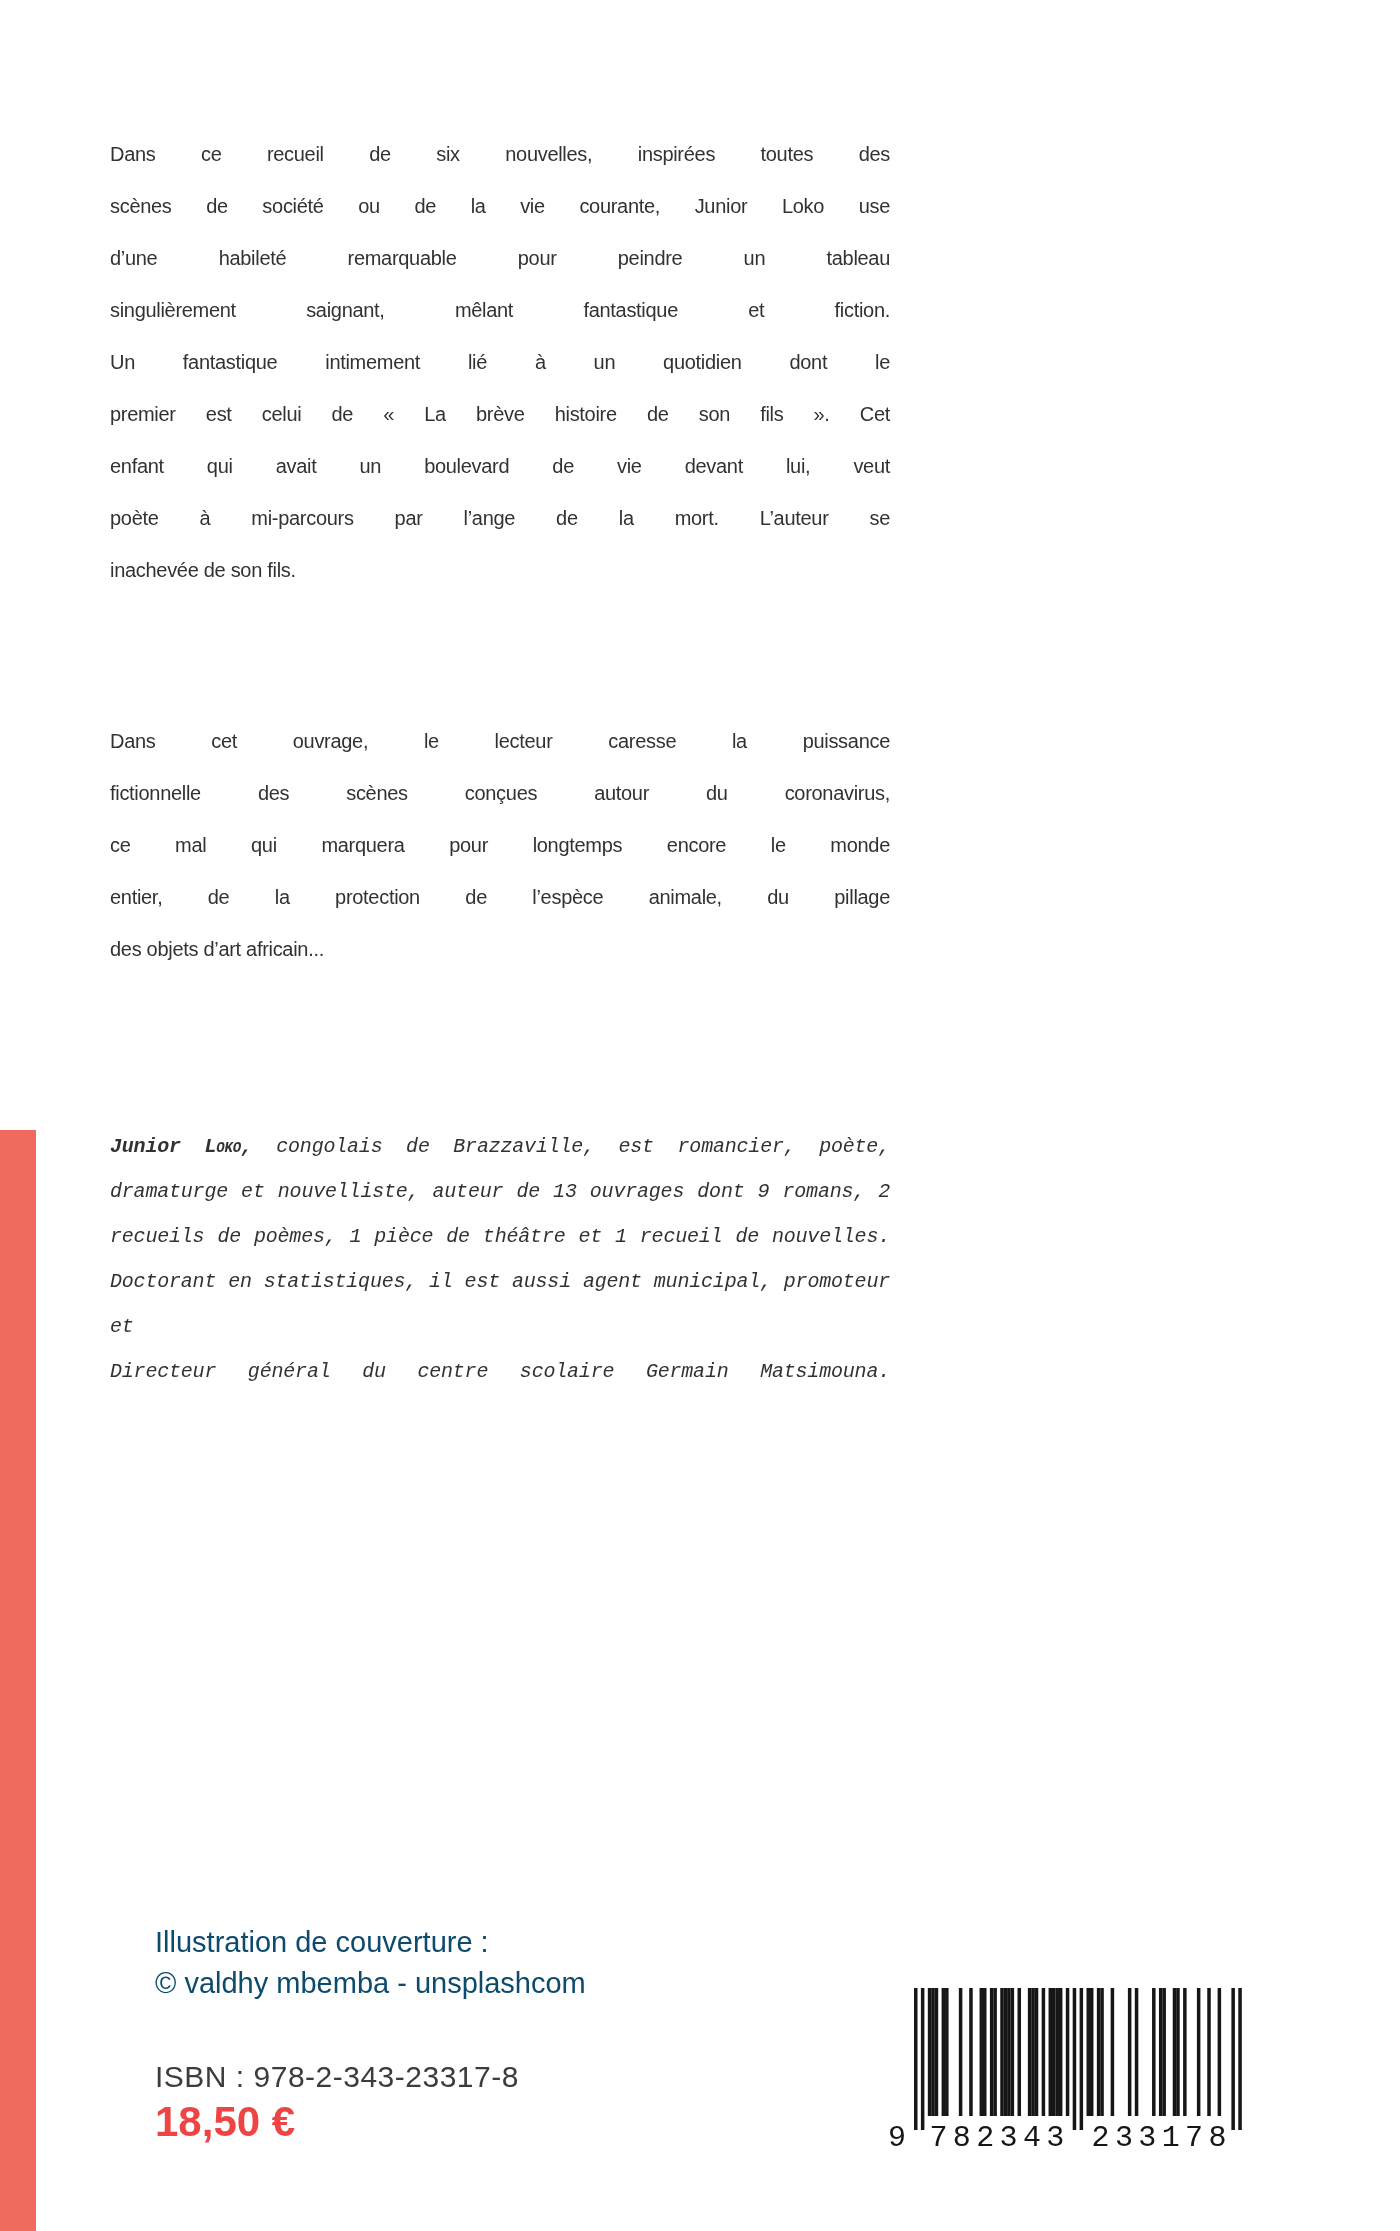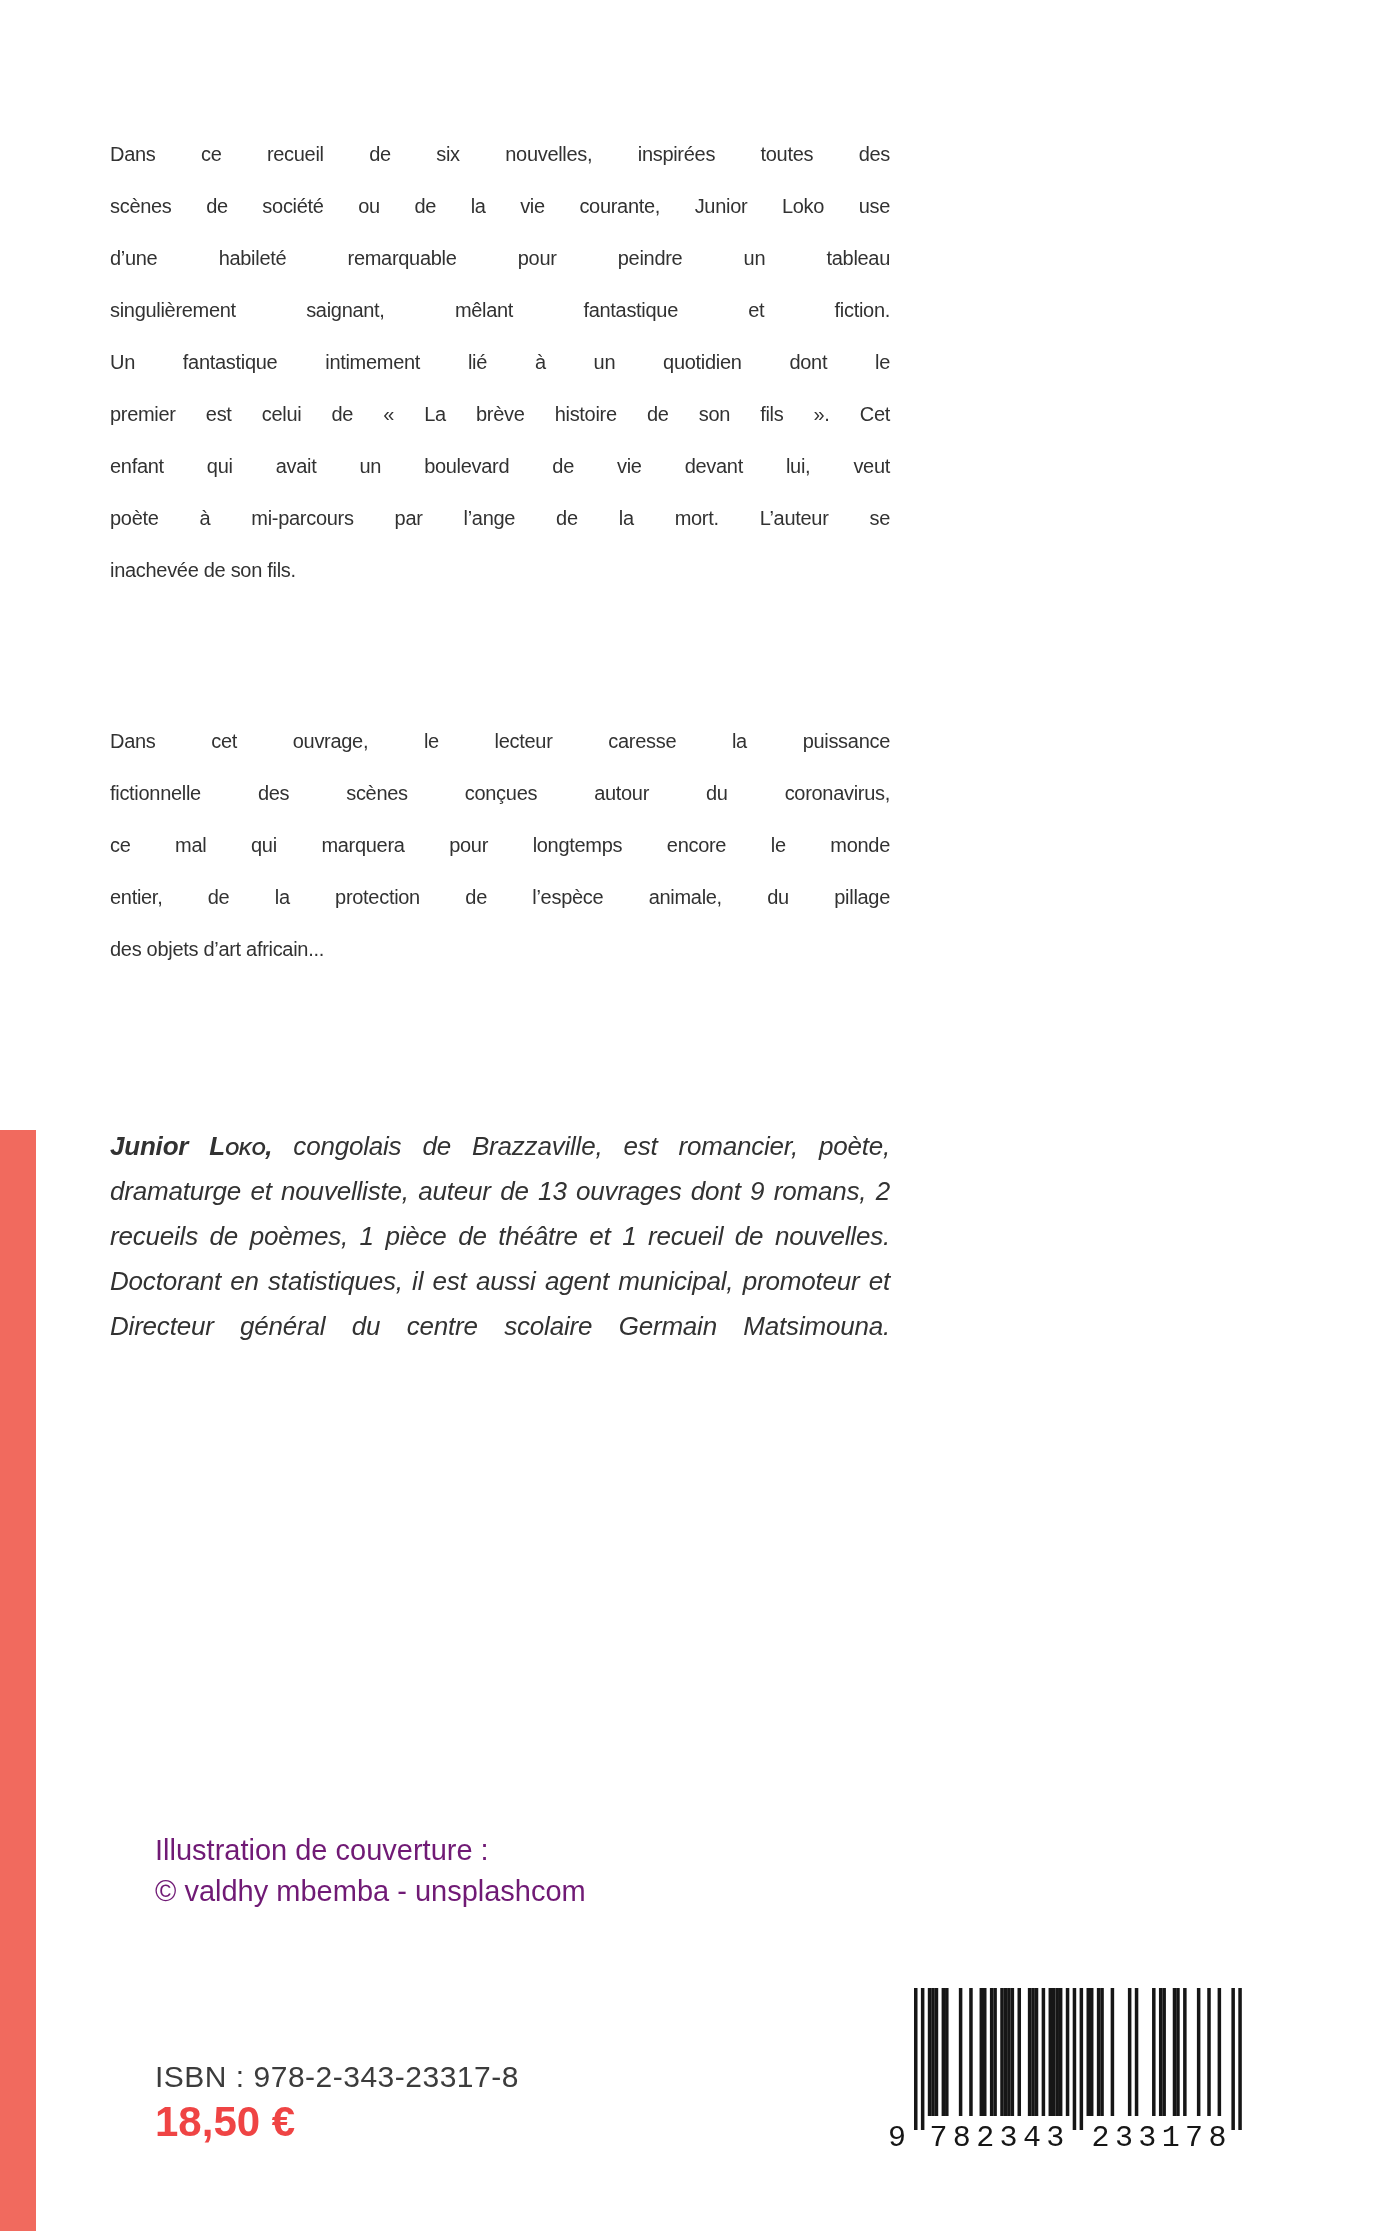--- a/index.html
+++ b/index.html
@@ -28,29 +28,29 @@
     text-align:justify; text-align-last:justify;
     white-space:normal;
   }
   .jline.jlast { text-align-last:left; }
 
   .bio {
     position:absolute; left:110px; width:780px; top:1124px;
     font-style:italic; color:#323232;
   }
   .bio .jline, .bio .bio-line {
-    font-size:26px; line-height:45px; letter-spacing:-0.2px;
-    text-align:justify; text-align-last:justify;
+    font-size:20px; line-height:45px; letter-spacing:-0.2px;
+    text-align:justify; text-align-last:justify;font-family:Liberation Mono, monospace;
   }
   .bio-name { font-weight:bold; }
   .smallcaps { font-variant:small-caps; }
 
   .credit {
-    position:absolute; left:155px; top:1830px;
-    font-size:29px; line-height:41px; color:#701a75;
+    position:absolute; left:155px; top:1922px;
+    font-size:29px; line-height:41px; color:#0c4a6e;
   }
   .isbn {
     position:absolute; left:155px; top:2060px;
     font-size:30px; color:#3c3c3c; letter-spacing:0.5px;
   }
   .price {
     position:absolute; left:155px; top:2098px;
     font-size:42px; font-weight:bold; color:#ef4444;
   }
   .barcode { position:absolute; left:886px; top:1988px; }

